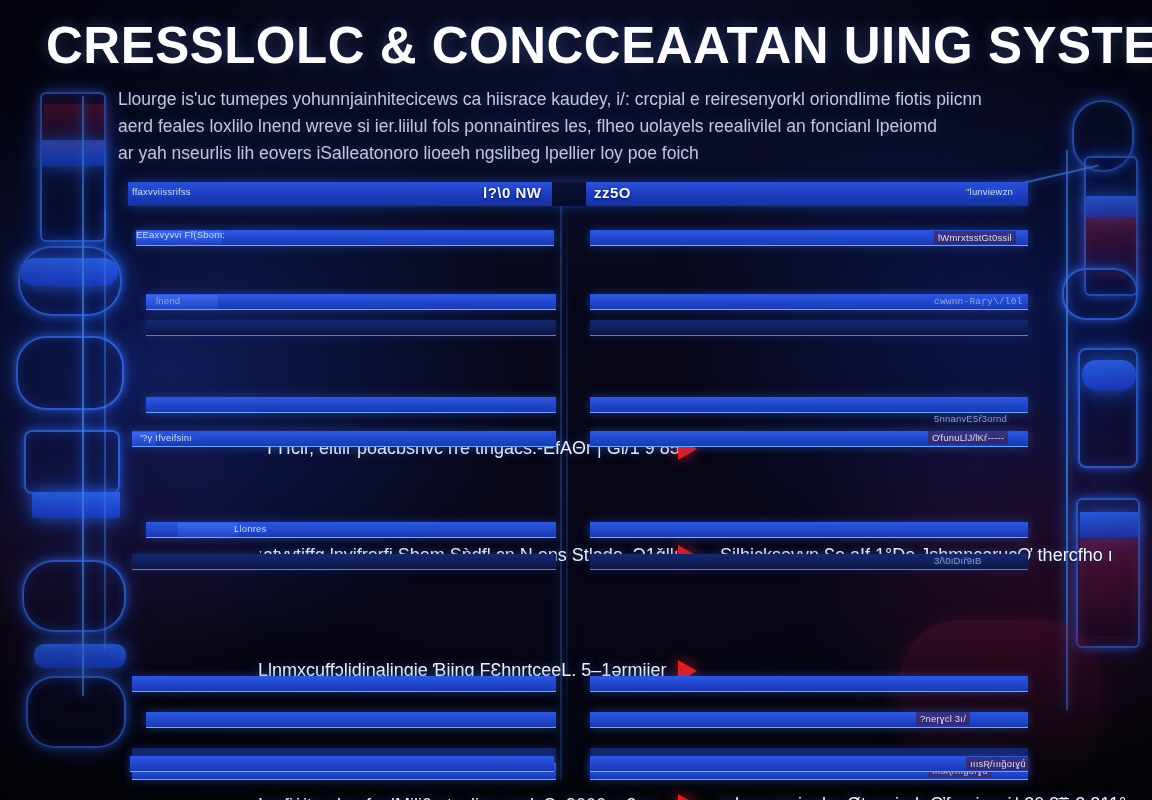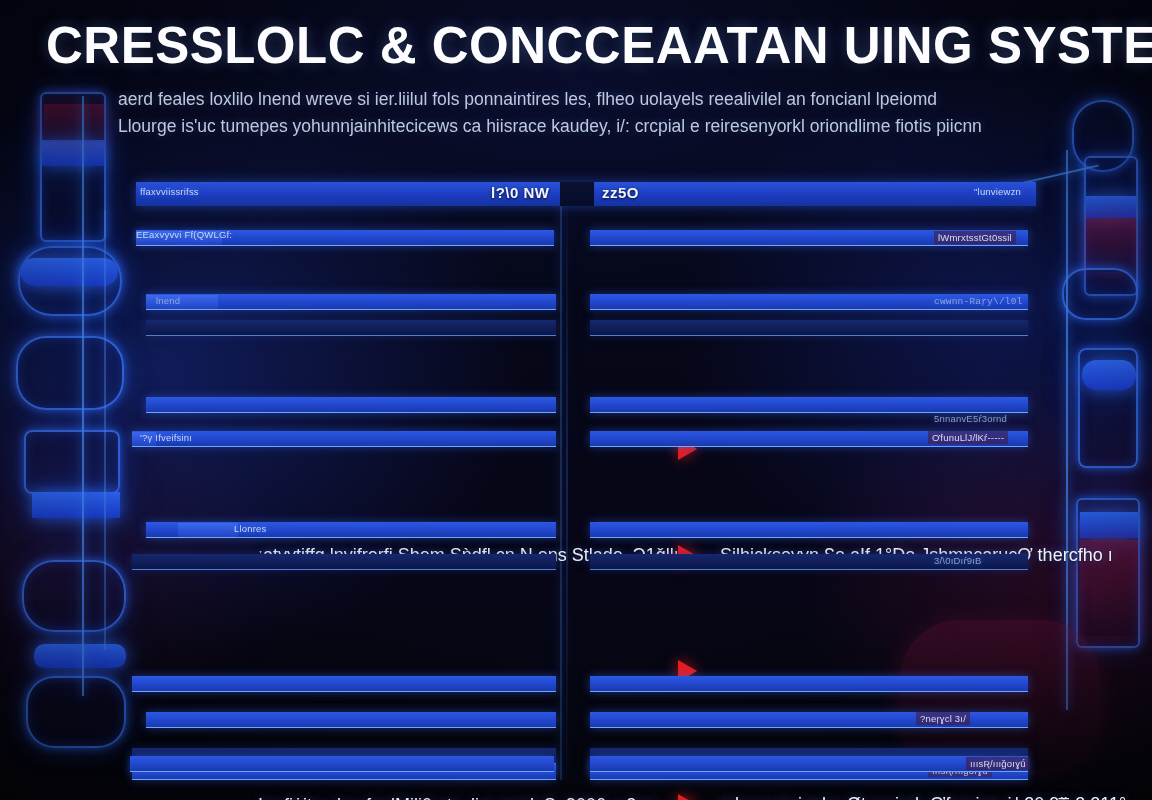--- a/index.html
+++ b/index.html
@@ -56,21 +56,21 @@
   
   .panel { position:absolute; left:128px; top:182px; width:900px; height:610px; }
   .colsplit { position:absolute; left:566px; top:182px; width:2px; height:604px;
               background:linear-gradient(180deg, rgba(40,70,180,0), rgba(60,100,220,.28), rgba(40,70,180,0)); }
 
   .row { position:absolute; left:0; width:900px; }
 
   
   .headband { position:absolute; left:0; top:0; width:900px; height:24px;
     background:linear-gradient(180deg,#2a52d8 0%,#1c3cc0 55%,#16329f 100%);
-    box-shadow:0 0 12px rgba(40,90,220,.55);margin-left:8px; }
+    box-shadow:0 0 12px rgba(40,90,220,.55); }
   .headband .seg-gap { position:absolute; top:0; left:424px; width:34px; height:24px;
     background:rgba(6,8,26,.88); }
   .headband .htxt { position:absolute; top:2px; color:#f2f5ff; font-size:15px; font-weight:bold;
     letter-spacing:.5px; text-shadow:0 1px 3px rgba(0,0,0,.8); }
 
   .bar { position:absolute; height:16px;
     background:linear-gradient(180deg,#2d58e2 0%,#2248cf 50%,#1a39ad 100%);
     border-bottom:1.5px solid #6fa4ff;
     box-shadow:0 0 10px rgba(45,95,225,.5); }
   .bar.dark { background:linear-gradient(180deg,#15276e 0%,#101d57 60%,#0c1745 100%);
@@ -132,43 +132,45 @@
   <div class="crimson" style="left:900px;top:620px;width:200px;height:150px;border-radius:60px;opacity:.5;"></div>
 
   <div class="vign"></div>
 </div>
 
 <div id="content">
 
   <div class="title">CRESSLOLC &amp; CONCCEAATAN  UING SYSTEM</div>
 
   <div class="lede">
+    <div>Llourge is'uc tumepes yohunnjainhitecicews ca hiisrace kaudey, i/: crcpial e reiresenyorkl oriondlime fiotis piicnn</div>
     <div>aerd feales loxlilo lnend wreve si ier.liilul fols ponnaintires les,  flheo uolayels reealivilel an foncianl lpeiomd</div>
-    <div>Llourge is'uc tumepes yohunnjainhitecicews ca hiisrace kaudey, i/: crcpial e reiresenyorkl oriondlime fiotis piicnn</div>
+    <div>ar yah nseurlis lih eovers iSalleatonoro lioeeh ngslibeg lpellier loy poe foich</div>
   </div>
 
   <div class="colsplit"></div>
 
   <div class="panel">
 
     <div class="headband">
       <div class="seg-gap"></div>
       <div class="minilabel" style="left:4px;top:4px;">ffaxvviissrifss</div>
       <div class="htxt" style="left:355px;">l?\0 NW</div>
       <div class="htxt" style="left:466px;">zz5O</div>
       <div class="minilabel" style="left:838px;top:4px;">"lunviewzn</div>
     </div>
 
     <div class="row" style="top:48px;">
       <div class="bar" style="left:8px;top:0;width:418px;"></div>
       <div class="tick" style="left:8px;"></div>
       <div class="bar" style="left:462px;top:0;width:438px;"></div>
-      <div class="minilabel" style="left:8px;top:-1px;">EEaxvyvvi Ff(QWLGf:</div>
+      <div class="minilabel" style="left:8px;top:-1px;">EEaxvyvvi Ff(Sbom:</div>
       <div class="badge" style="left:806px;top:1px;">lWmrxtsstGt0ssil</div>
     </div>
+    <div class="lineTxt l" style="top:256px;left:136px;">TTfcir, eitlir poacbsrivc rre tlrigacs.-EfAΘr | Gl/1 9  854</div>
     <div class="arrow" style="left:550px;top:256px;"></div>
 
     <div class="row" style="top:112px;">
       <div class="bar" style="left:18px;top:0;width:410px;"></div>
       <div class="tick" style="left:18px;width:72px;"></div>
       <div class="bar" style="left:462px;top:0;width:438px;"></div>
       <div class="minilabel dim" style="left:28px;top:1px;">lnend</div>
       <div class="minilabel dim" style="left:806px;top:2px;font-family:Liberation Mono, monospace;">cwwnn-Raŗy\/l0l</div>
       <div class="bar dark" style="left:18px;top:26px;width:410px;"></div>
       <div class="bar dark" style="left:462px;top:26px;width:438px;"></div>
@@ -185,20 +187,21 @@
     </div>
 
     <div class="row" style="top:249px;">
       <div class="bar" style="left:4px;top:0;width:424px;"></div>
       <div class="tick" style="left:4px;width:24px;"></div>
       <div class="bar" style="left:462px;top:0;width:438px;"></div>
       <div class="minilabel" style="left:12px;top:1px;">'?γ Ifveifsinı</div>
       <div class="badge" style="left:800px;top:0;">ƠfunuLlJ/lKŕ-----</div>
     </div>
 
+    <div class="lineTxt l" style="top:478px;left:130px;">Llnmxcuffɔlidinalingie Ɓiing ƑƐhnrtceeL. 5–1ǝrmijer</div>
     <div class="arrow" style="left:550px;top:478px;"></div>
 
     <div class="row" style="top:340px;">
       <div class="bar" style="left:18px;top:0;width:410px;"></div>
       <div class="tick" style="left:50px;width:60px;"></div>
       <div class="bar" style="left:462px;top:0;width:438px;"></div>
       <div class="minilabel" style="left:106px;top:1px;">Llonres</div>
     </div>
 
     <div class="row" style="top:372px;">

